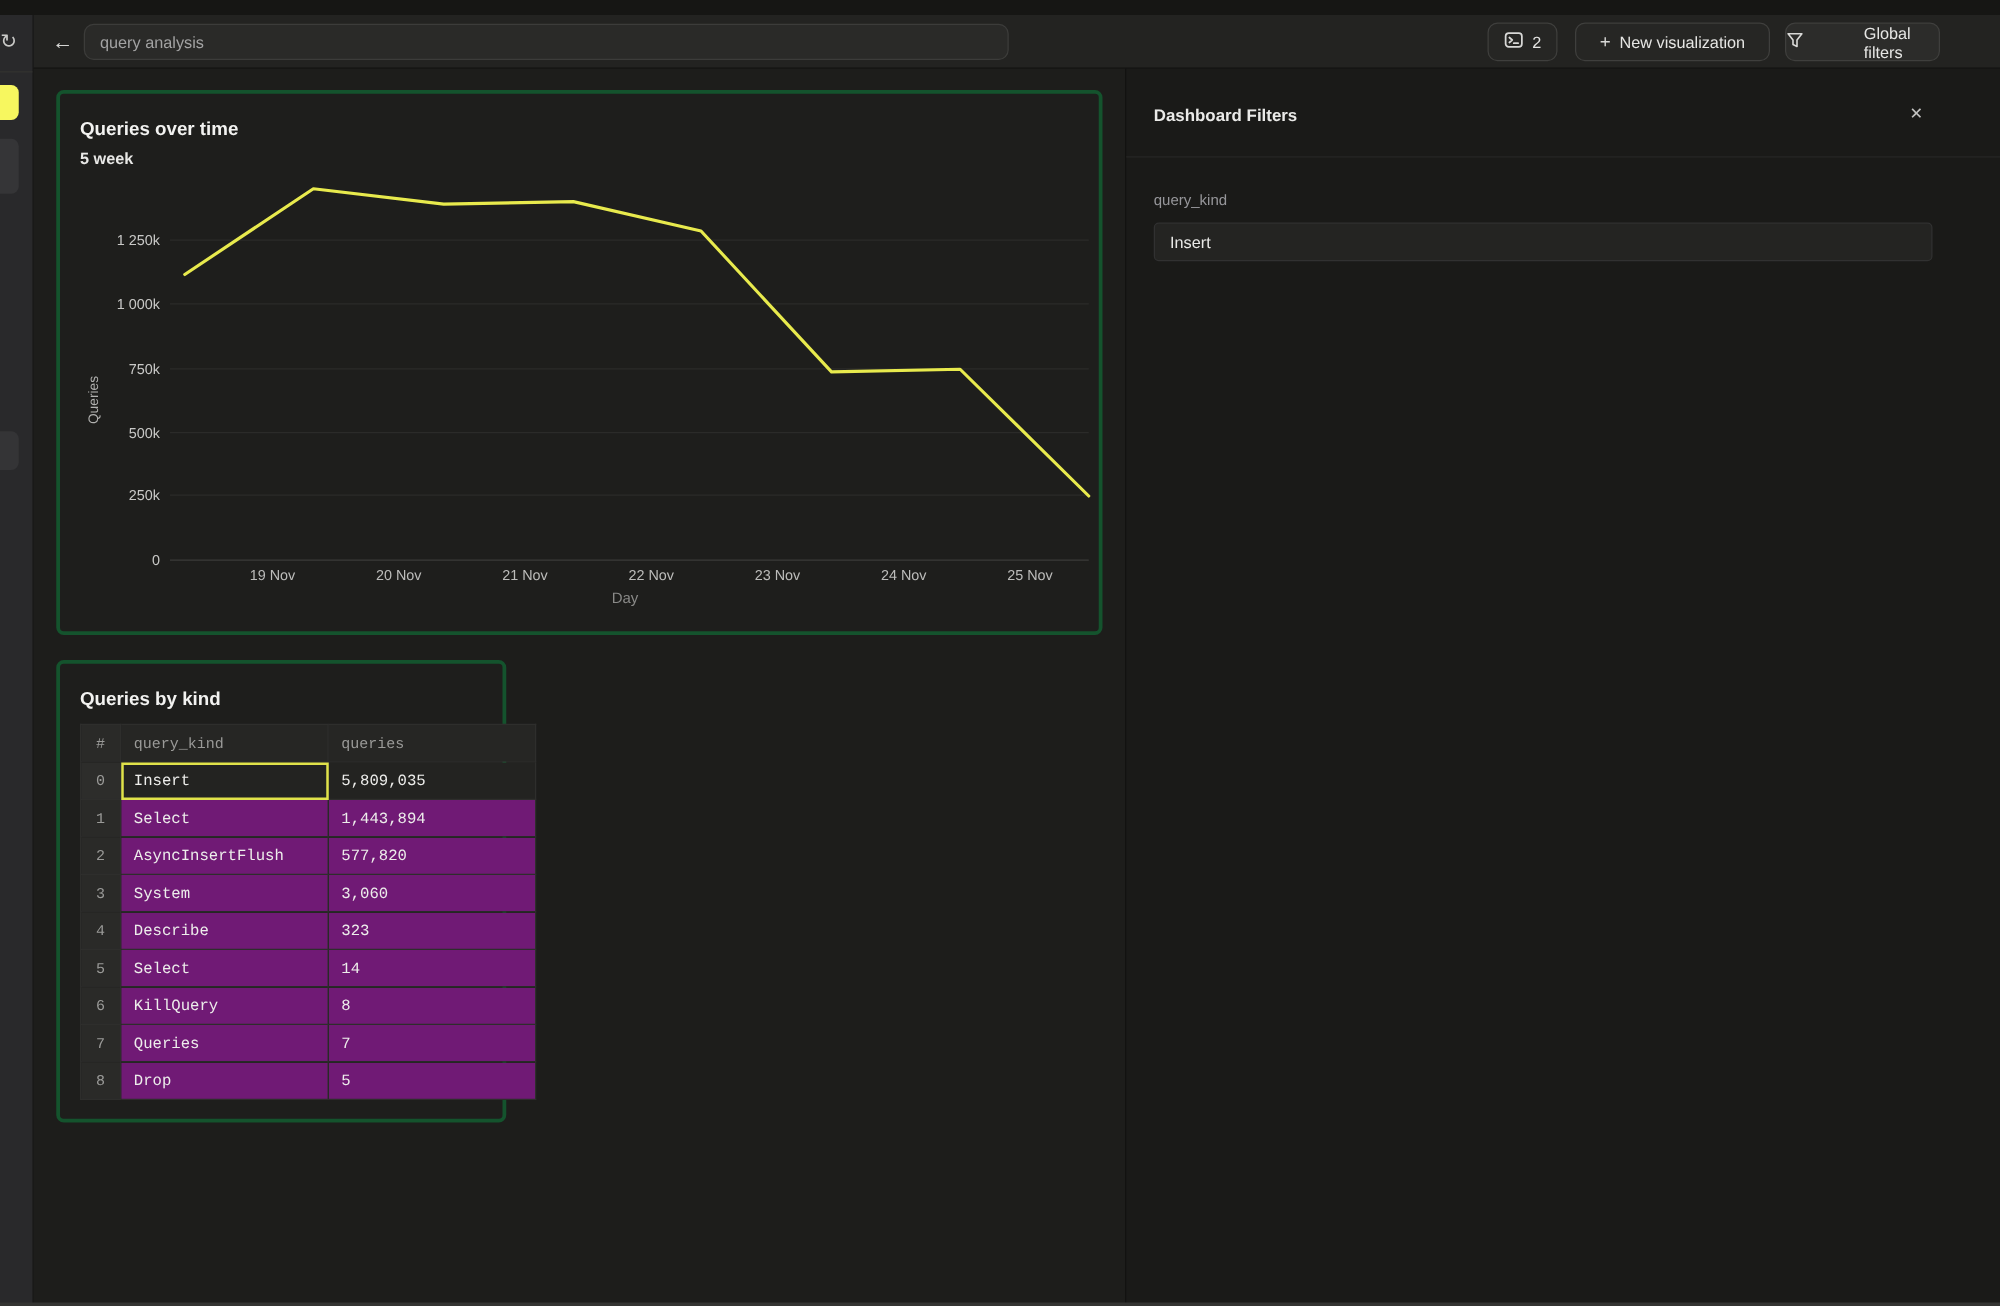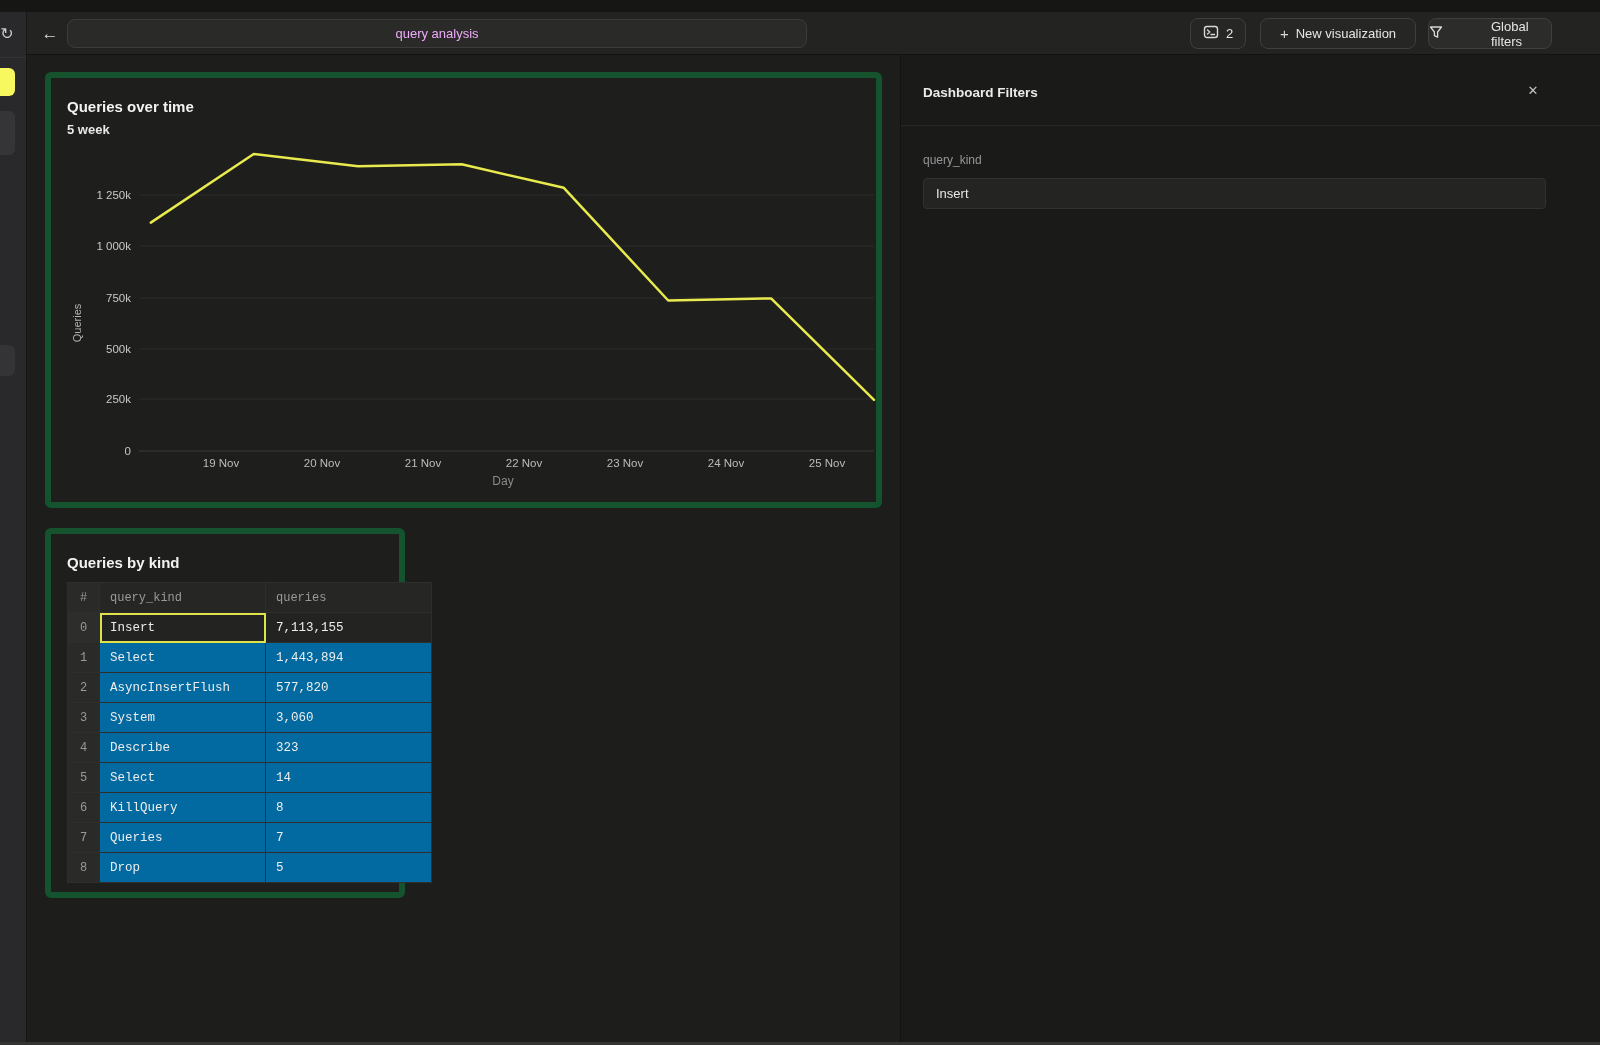--- a/index.html
+++ b/index.html
@@ -30,59 +30,59 @@
     position:absolute; left:27px; top:12px; right:0; height:43px;
     background:#232321; border-bottom:1px solid #121210;
   }
   .back-btn {
     position:absolute; left:10px; top:9px; width:26px; height:26px;
     color:#d6d6d4; font-size:17px; line-height:26px; text-align:center; cursor:pointer;
   }
   .title-input {
     position:absolute; left:40px; top:7px; width:740px; height:29px;
     background:#2a2a28; border:1px solid #3c3c3a; border-radius:8px;
-    color:#f0abfc; font-size:13px; padding:0 12px;
-    font-family:"Liberation Sans", sans-serif; outline:none;text-align:center;
+    color:#a3a3a3; font-size:13px; padding:0 12px;
+    font-family:"Liberation Sans", sans-serif; outline:none;
   }
   .tb-btn {
     position:absolute; top:6px; height:31px;
     background:#262624; border:1px solid #3f3f3d; border-radius:8px;
     color:#e6e6e4; font-size:13px; font-weight:500;
     display:flex; align-items:center; justify-content:center; gap:7px; cursor:pointer;
   }
   .btn-console { right:354px; width:56px; }
   .btn-newviz  { right:184px; width:156px; }
   .btn-filters { right:48px;  width:124px; background:#2c2c2a;gap:48px; }
   .plus-glyph { font-size:15px; font-weight:400; color:#d8d8d6; }
   .icon-svg { display:block; }
 
   
   .main { position:absolute; left:27px; top:55px; width:873px; bottom:0; background:#1d1d1b; }
   .card {
-    position:absolute; background:#1e1e1c; border:6px solid #14532d; border-radius:6px;
+    position:absolute; background:#1e1e1c; border:3px solid #14532d; border-radius:6px;
   }
   .chart-card { left:18px; top:17px; width:837px; height:436px; }
   .table-card { left:18px; top:473px; width:360px; height:370px; }
   .card-title { position:absolute; left:16px; top:20px; font-size:15px; font-weight:700; color:#f2f2f0; }
   .card-subtitle { position:absolute; left:16px; top:44px; font-size:13px; font-weight:700; color:#e8e8e6; }
   .chart-svg { position:absolute; left:0; top:66px; }
 
   
   .qtable {
     position:absolute; left:16px; top:48px; width:364px;
     border-collapse:collapse; table-layout:fixed;
     font-family:"Liberation Mono", monospace; font-size:12.5px;
   }
   .qtable col.c-idx { width:32px; } .qtable col.c-kind { width:166px; } .qtable col.c-q { width:166px; }
   .qtable th, .qtable td {
     height:30px; border:1px solid #2e2e2c; padding:0 10px;
     text-align:left; font-weight:400; white-space:nowrap; overflow:hidden;
   }
   .qtable th { background:#262624; color:#9a9a98; font-size:12px; }
-  .qtable td { background:#0369a1; color:#ededeb; }
+  .qtable td { background:#701a75; color:#ededeb; }
   .qtable th.idx, .qtable td.idx { background:#2a2a28; color:#9a9a98; text-align:center; padding:0; font-size:12px; }
   .qtable td.hl { outline:2px solid #e0e24a; outline-offset:-2px; background:#242422; }
   .qtable tr.hl-row td { background:#232321; }
   .qtable tr.hl-row td.idx { background:#2d2d2b; }
 
   
   .panel {
     position:absolute; left:900px; top:55px; right:0; bottom:0;
     background:#1a1a18; border-left:1px solid #121210;
   }
@@ -192,21 +192,21 @@
         </colgroup>
       <tbody>
           <tr>
         <th class="idx">#</th>
         <th>query_kind</th>
         <th>queries</th>
       </tr>
       <tr class="hl-row">
         <td class="idx">0</td>
         <td class="hl">Insert</td>
-        <td>7,113,155</td>
+        <td>5,809,035</td>
       </tr>
       <tr>
         <td class="idx">1</td>
         <td>Select</td>
         <td>1,443,894</td>
       </tr>
       <tr>
         <td class="idx">2</td>
         <td>AsyncInsertFlush</td>
         <td>577,820</td>

